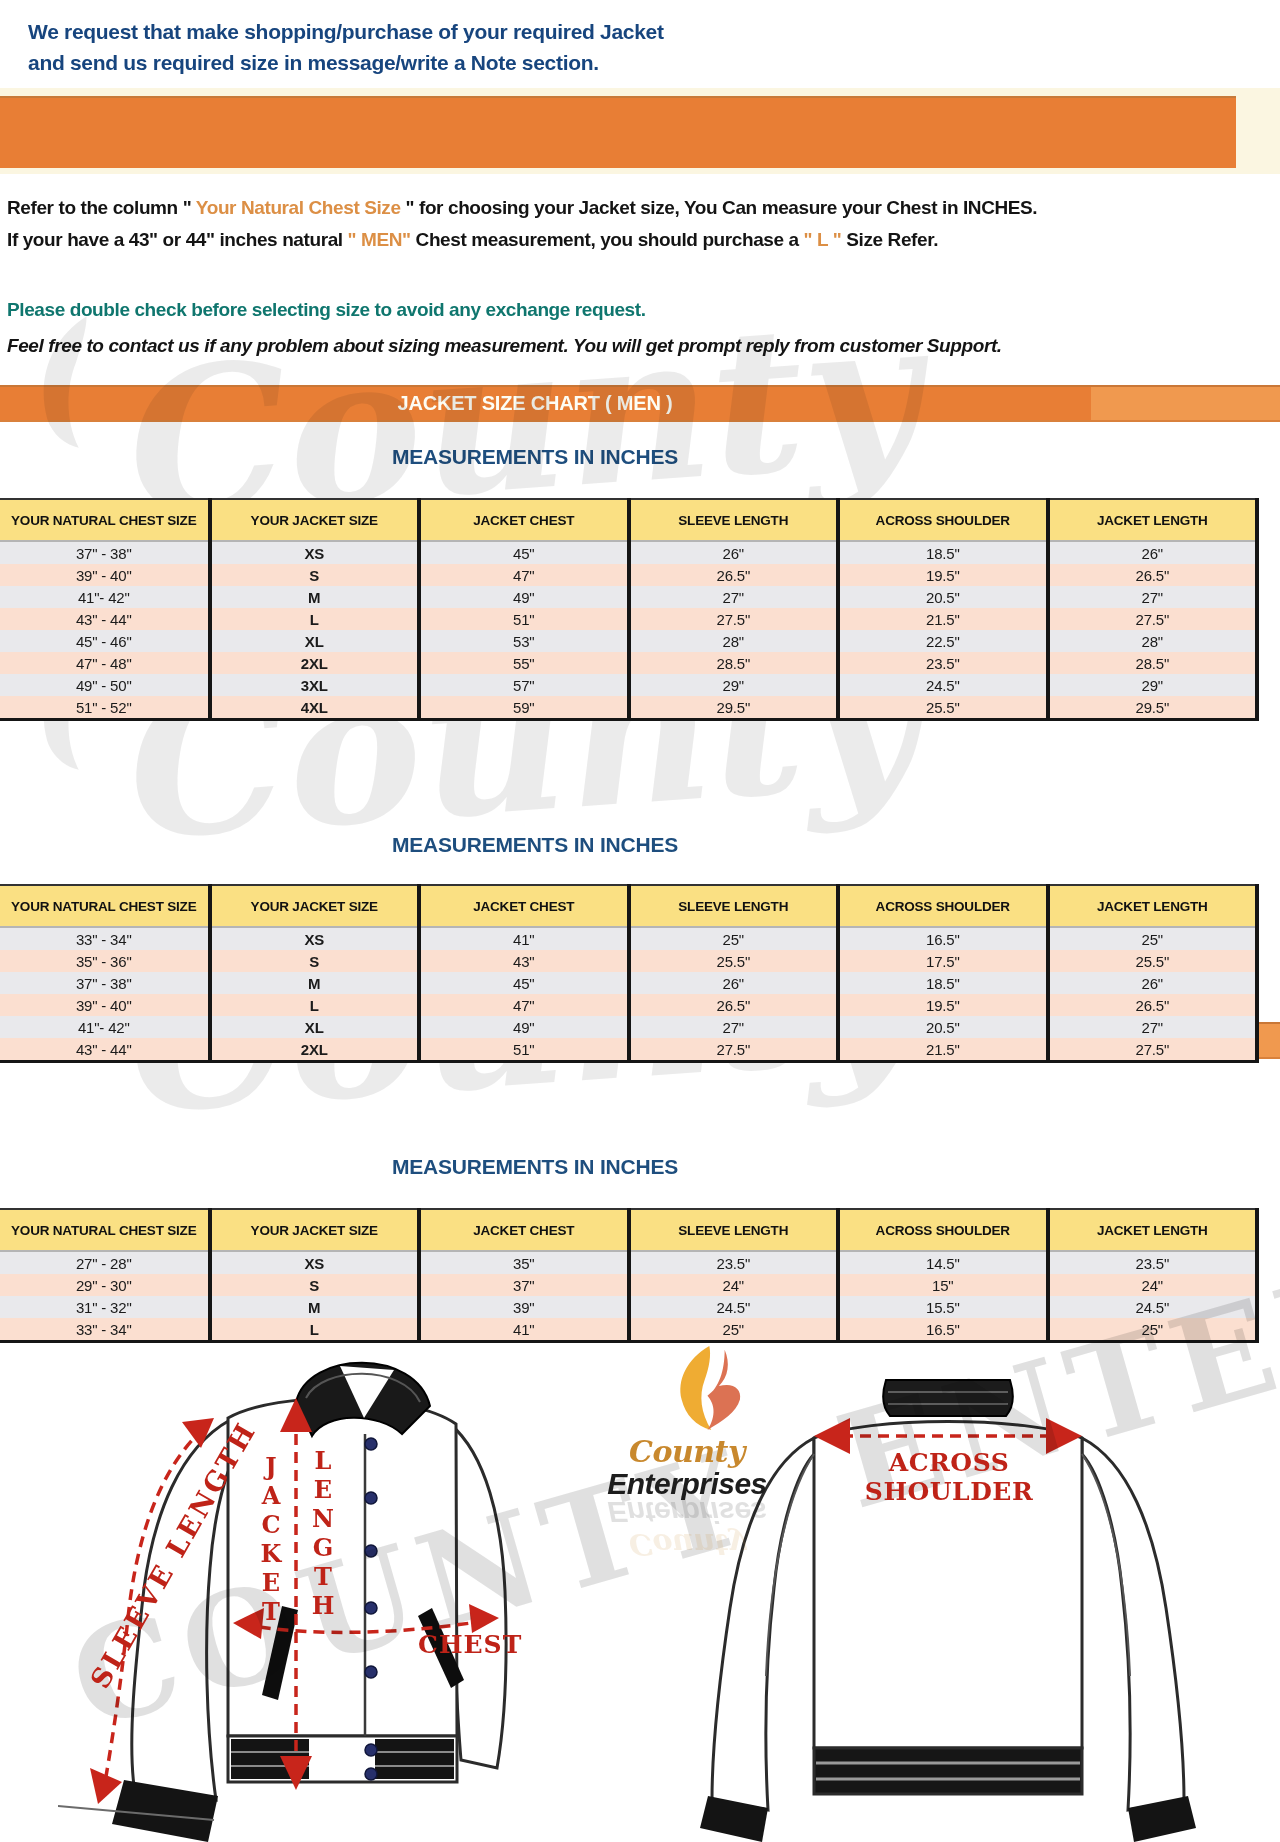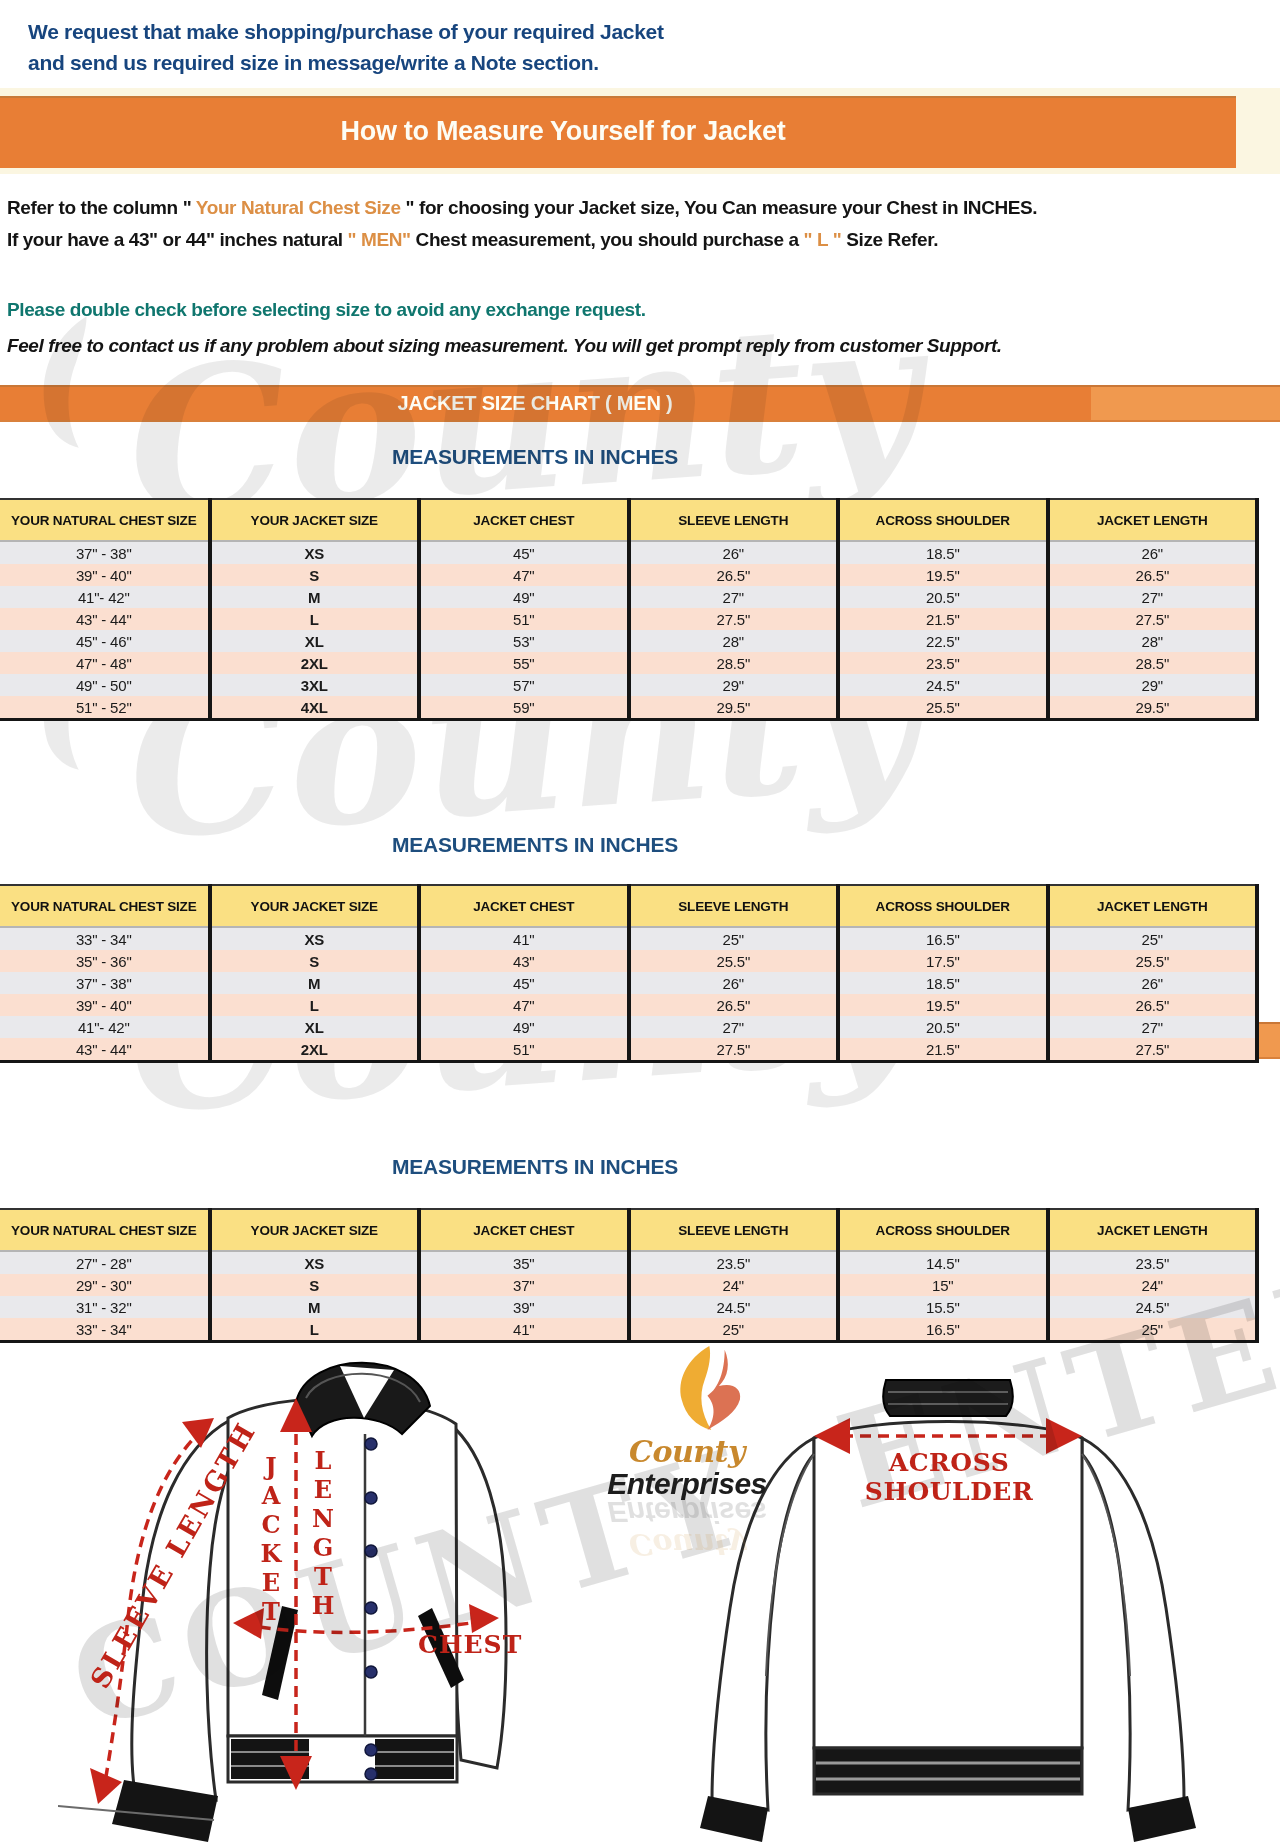--- a/index.html
+++ b/index.html
@@ -91,21 +91,20 @@
 
 <div id="page">
 
   <div class="top-note">
     <div>We request that make shopping/purchase of your required Jacket</div>
     <div>and send us required size in message/write a Note section.</div>
   </div>
 
   <div class="main-banner">
     <div class="bar"></div>
-    <div class="bar-text">How to Measure Yourself for Jacket</div>
   </div>
 
   <div class="intro">
     <div><span>Refer to the column " </span><span class="accent">Your Natural Chest Size</span><span> " for choosing your Jacket size, You Can measure your Chest in INCHES.</span></div>
     <div><span>If your have a 43" or 44"  inches natural </span><span class="accent">" MEN"</span><span> Chest measurement, you should purchase a </span><span class="accent">" L "</span><span> Size Refer.</span></div>
   </div>
   <div class="note-block">
     <div class="note-orange">Please double check before selecting size to avoid any exchange request.</div>
     <div class="note-black">Feel free to contact us if any problem about sizing measurement. You will get prompt reply from customer Support.</div>
   </div>

